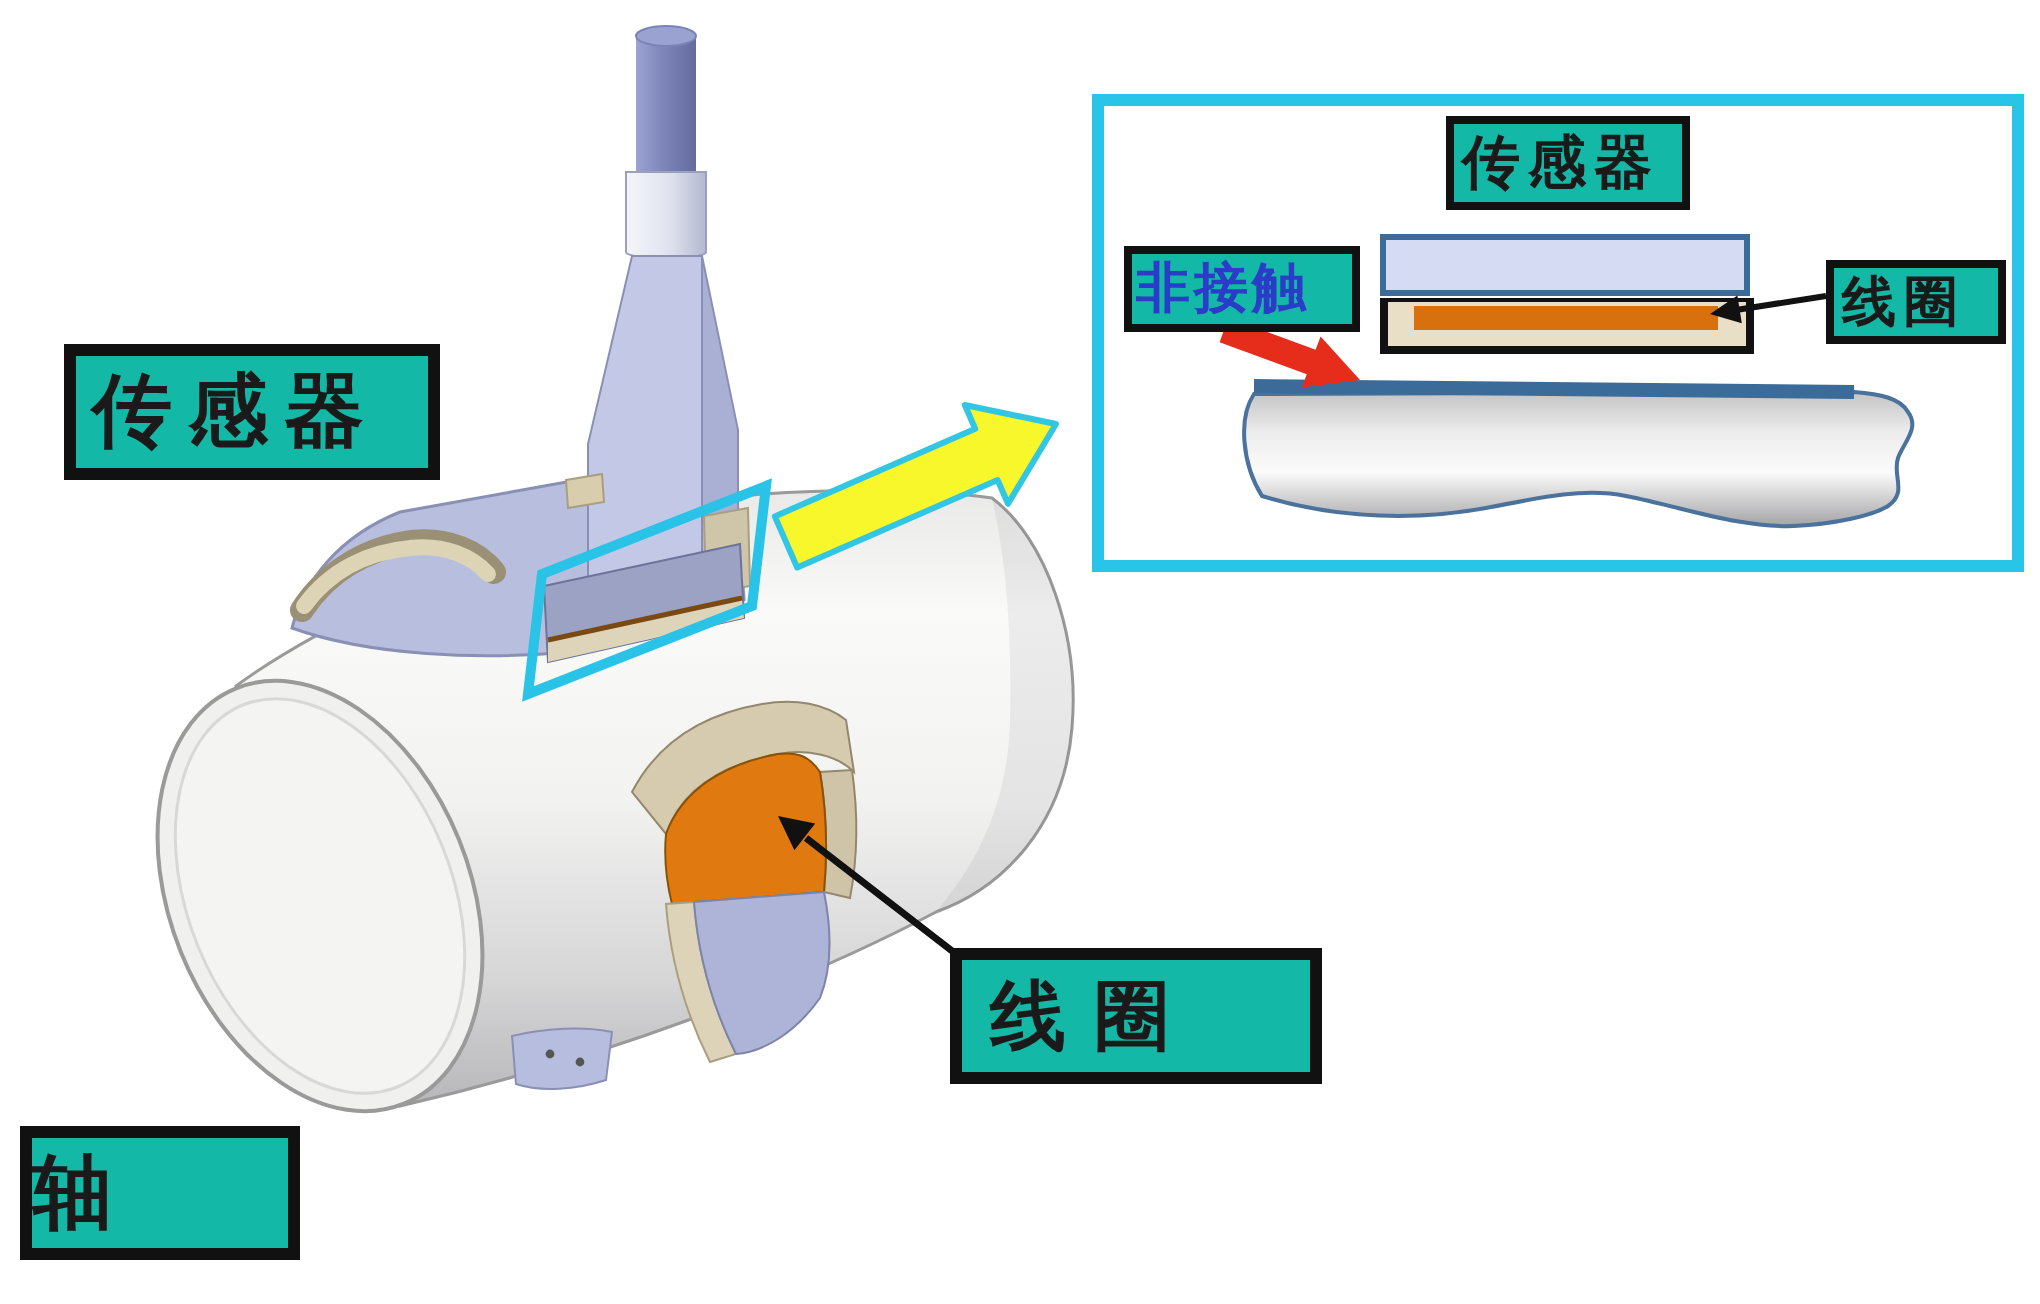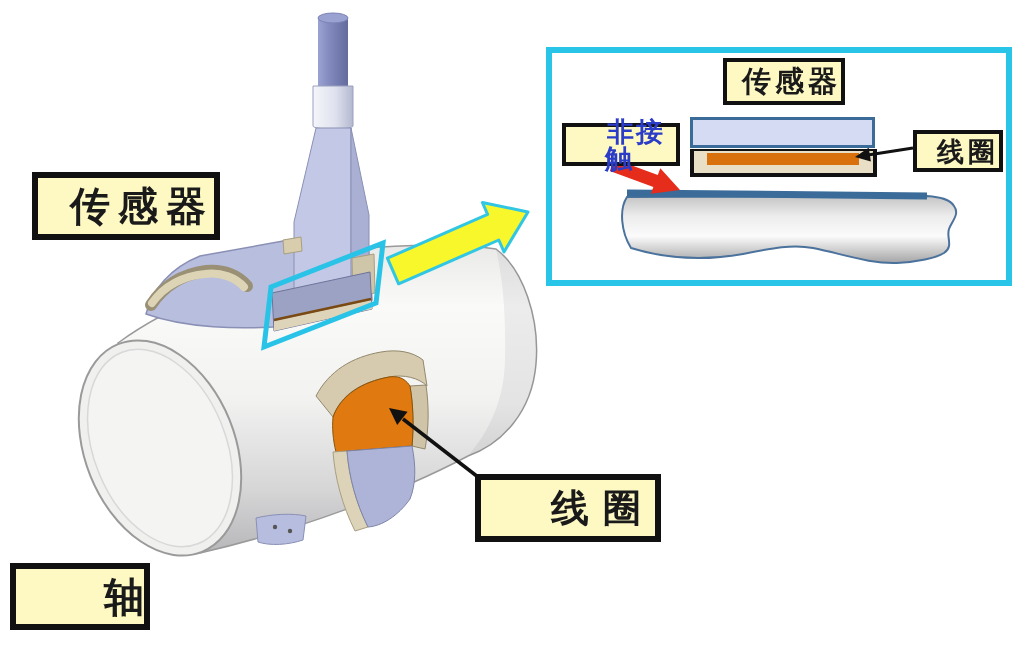--- a/index.html
+++ b/index.html
@@ -2,34 +2,34 @@
 <html style="--inset-border: #29c5e8; --highlight-frame: #29c3e8; --zoom-arrow-fill: #f7f72b; --zoom-arrow-stroke: #30c6e4; --non-contact-arrow-red: #e62c1a; --non-contact-text-blue: #2a3cc8; --coil-orange: #d8700e; --coil-orange-3d: #e07a10; --sensor-fill: #d6dbf4; --steel-blue: #3a6b99; --probe-lavender: #c3c8e6; --saddle-lavender: #b8bede; --label-border: #111111;"><head>
 <meta charset="utf-8">
 <style>
   html,body{margin:0;padding:0;background:#fff;}
   .page{position:relative;width:1020px;height:652px;background:#fff;overflow:hidden;
         font-family:"DejaVu Sans","Liberation Sans",sans-serif;}
   svg{display:block;}
   .scene{position:absolute;left:0;top:0;}
 
   
-  .label-box{position:absolute;background:#fef9c3;border:6px solid var(--label-border,#111);
-             box-sizing:border-box;display:flex;align-items:center;justify-content:flex-end;
+  .label-box{position:absolute;background:#14b8a6;border:6px solid var(--label-border,#111);
+             box-sizing:border-box;display:flex;align-items:center;justify-content:flex-start;
              font-weight:bold;color:#1a1a1a;line-height:1;}
   #sensor-label{left:32px;top:172px;width:188px;height:68px;font-size:40px;letter-spacing:8px;text-indent:8px;}
   #coil-label{left:475px;top:474px;width:186px;height:68px;font-size:38px;letter-spacing:14px;text-indent:14px;}
   #shaft-label{left:10px;top:563px;width:140px;height:67px;font-size:40px;}
 
   
   .inset{position:absolute;left:546px;top:47px;width:466px;height:239px;box-sizing:border-box;
          border:6px solid var(--inset-border,#29c5e8);background:#fff;}
   .inset .label-box{border-width:4px;}
   #inset-sensor-label{left:171px;top:5px;width:122px;height:47px;font-size:29px;letter-spacing:4px;text-indent:4px;z-index:3;}
   #noncontact-label{left:10px;top:70px;width:118px;height:43px;font-size:27px;letter-spacing:2px;text-indent:2px;
-                    color:var(--non-contact-text-blue,#2a3cc8);z-index:3;padding-left:39px;}
+                    color:var(--non-contact-text-blue,#2a3cc8);z-index:3;}
   #inset-coil-label{left:361px;top:77px;width:90px;height:42px;font-size:27px;letter-spacing:4px;text-indent:4px;z-index:3;}
   #inset-sensor-body{position:absolute;left:138px;top:64px;width:185px;height:31px;box-sizing:border-box;
                      background:var(--sensor-fill,#d6dbf4);border:3px solid var(--steel-blue,#3a6b99);z-index:1;}
   #inset-coil-housing{position:absolute;left:138px;top:96px;width:187px;height:28px;box-sizing:border-box;
                       background:#e9dfc6;border:4px solid #111;border-top-width:2px;z-index:1;}
   #inset-coil-bar{position:absolute;left:13px;top:2px;width:152px;height:12px;background:var(--coil-orange,#d8700e);}
   #inset-shaft-label{position:absolute;left:298px;top:150px;width:50px;height:47px;background:#e4e4e4;
                      display:flex;align-items:center;justify-content:center;font-size:33px;color:#222;z-index:2;}
   .inset-svg{position:absolute;left:0;top:0;z-index:2;pointer-events:none;}
 

